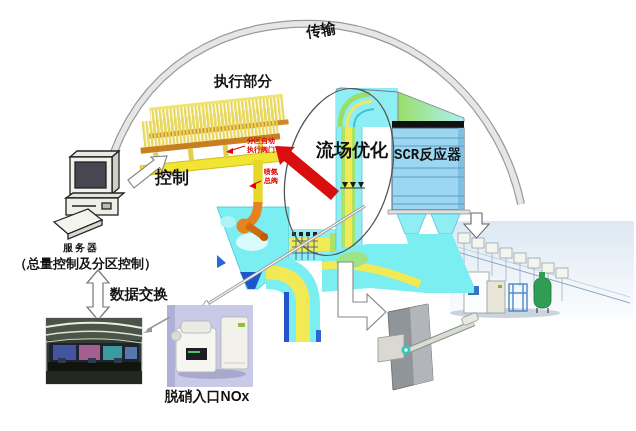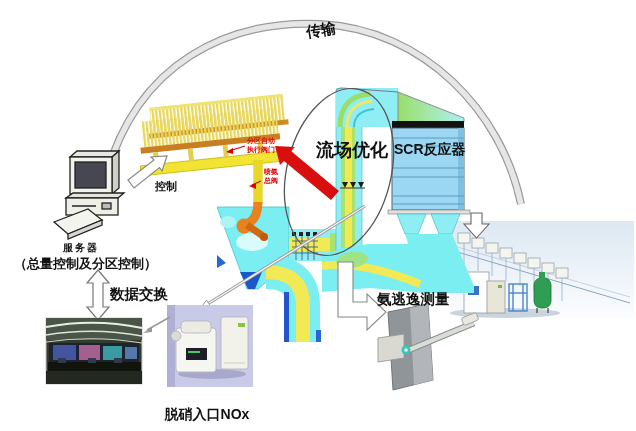--- a/index.html
+++ b/index.html
@@ -260,43 +260,43 @@
     <line x1="404" y1="352" x2="474" y2="323" stroke="#d8ddd6" stroke-width="4.5"></line>
     <rect x="462" y="315" width="16" height="8" rx="2" fill="#e9e9e2" stroke="#999" stroke-width="0.8" transform="rotate(-22 470 319)"></rect>
     <circle cx="406" cy="350" r="4.5" fill="#35c8b8"></circle>
     <circle cx="406" cy="350" r="1.8" fill="#eafff8"></circle>
   </g>
 </svg>
 
 <div class="lbl" style="left:306px;top:21px;font-size:15px;transform:rotate(-9deg);">传输</div>
 
 <div class="lbl center" style="left:195px;top:73px;width:96px;font-size:14.5px;">
+  <div>执行部分</div>
 </div>
 
 <div class="red-note" style="left:247px;top:137px;">
   <div>分区自动</div>
   <div>执行阀门</div>
 </div>
 <div class="red-note" style="left:264px;top:168px;">
   <div>喷氨</div>
   <div>总阀</div>
 </div>
 
-<div class="lbl" style="left:155px;top:180px;font-size:11px;">控制</div>
+<div class="lbl" style="left:155px;top:168px;font-size:17px;">控制</div>
 
 <div class="lbl" style="left:316px;top:140px;font-size:18px;">流场优化</div>
 
-<div class="lbl" style="left:394px;top:141px;font-size:14px;">SCR反应器</div>
+<div class="lbl" style="left:394px;top:147px;font-size:14px;font-family:Liberation Mono, monospace;">SCR反应器</div>
 
 
 <div class="lbl" style="left:63px;top:242px;font-size:10px;letter-spacing:2px;">服务器</div>
 <div class="lbl" style="left:14px;top:257px;font-size:13px;">（总量控制及分区控制）</div>
 
 <div class="lbl" style="left:110px;top:287px;font-size:14.5px;font-family:Liberation Mono, monospace;">数据交换</div>
 
 
-<div class="lbl center" style="left:157px;top:406px;width:100px;font-size:14px;">
+<div class="lbl center" style="left:157px;top:388px;width:100px;font-size:14px;">
   <div>脱硝入口NOx</div>
 </div>
 
-<div class="lbl" style="left:377px;top:291px;font-size:14.5px;">氨逃逸测量</div>
 
 </div>
 
 </body></html>

